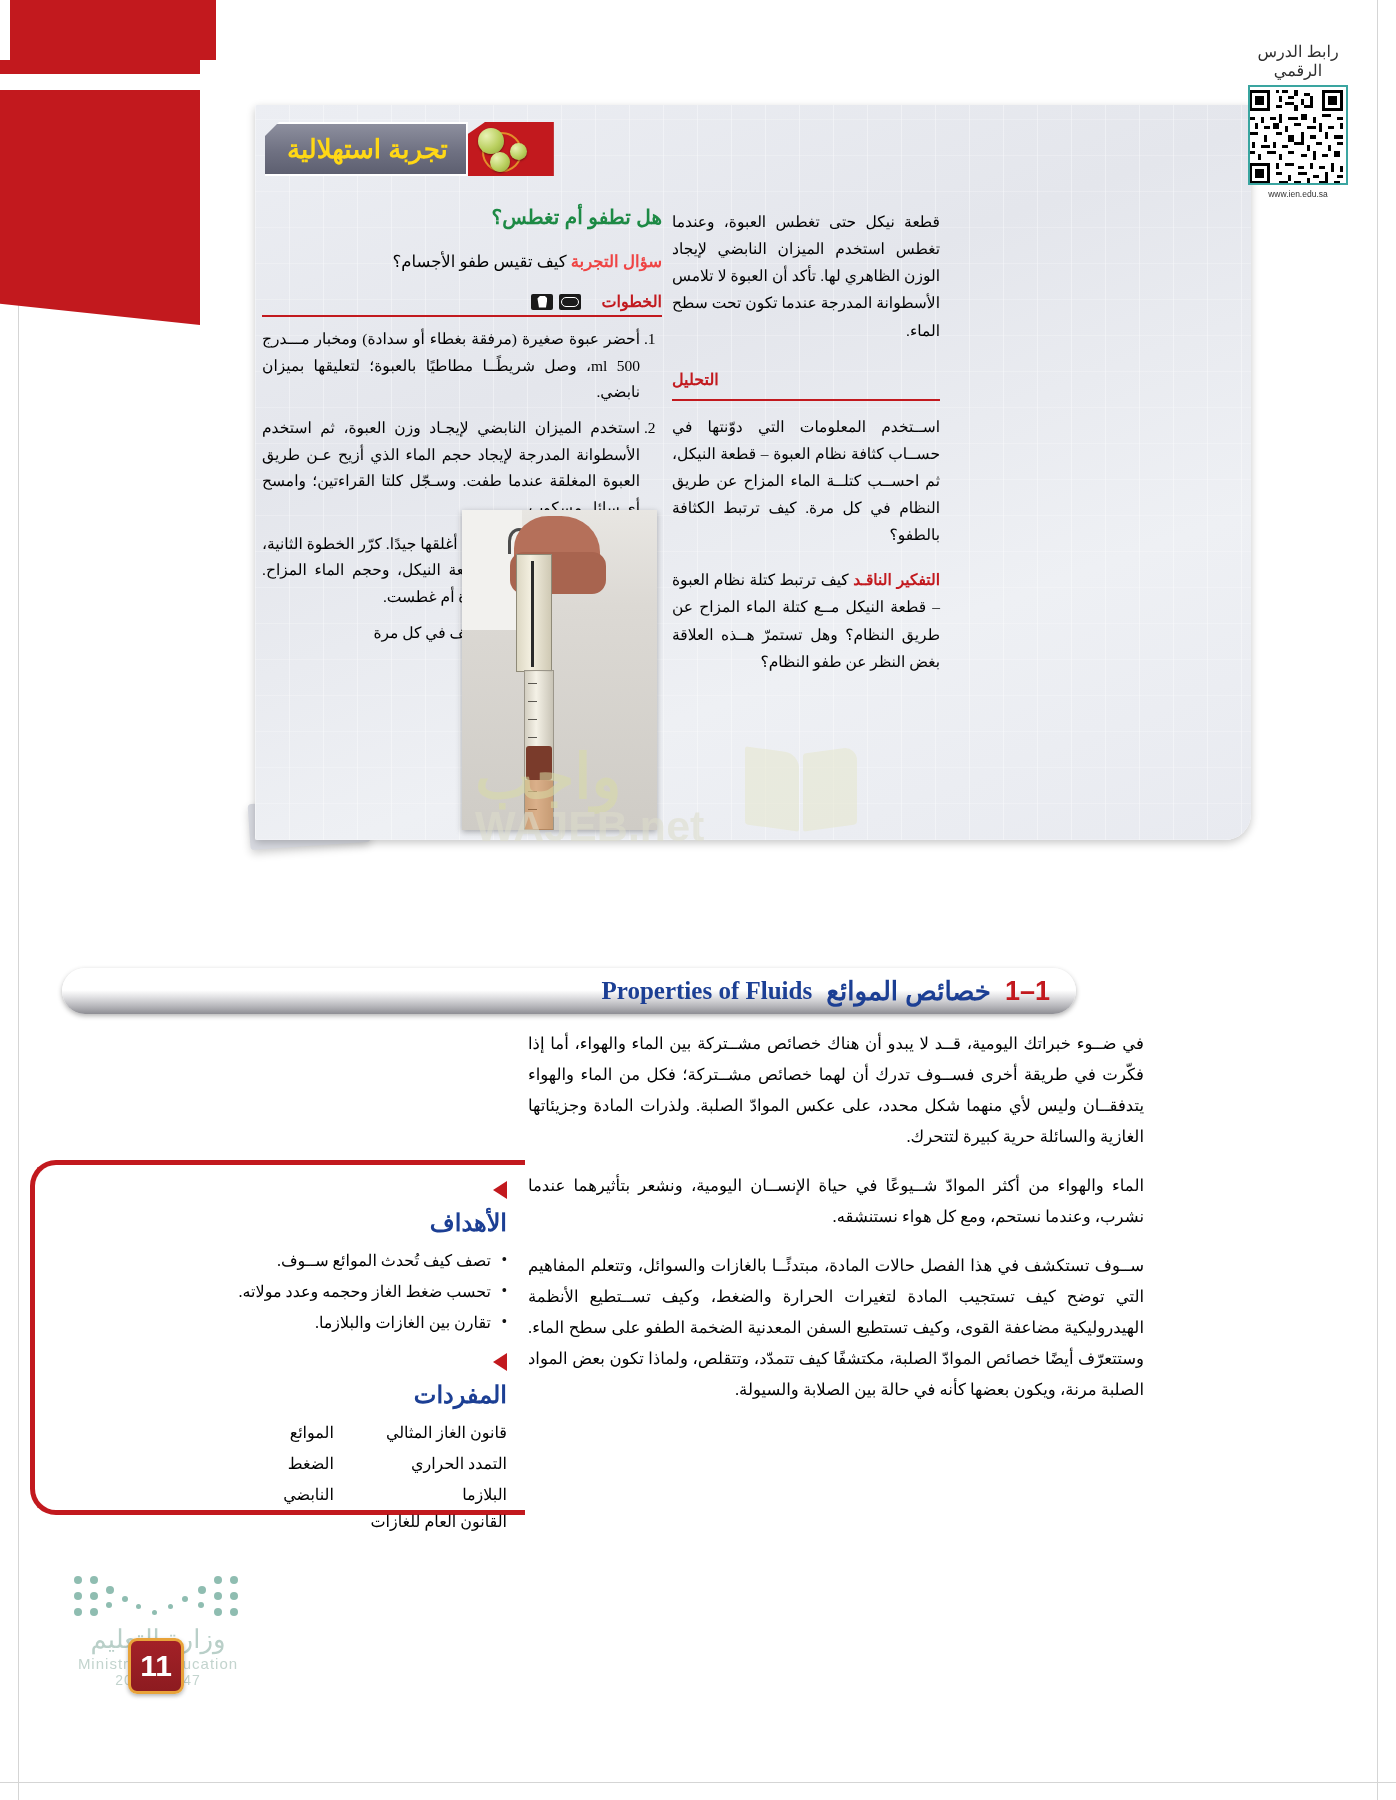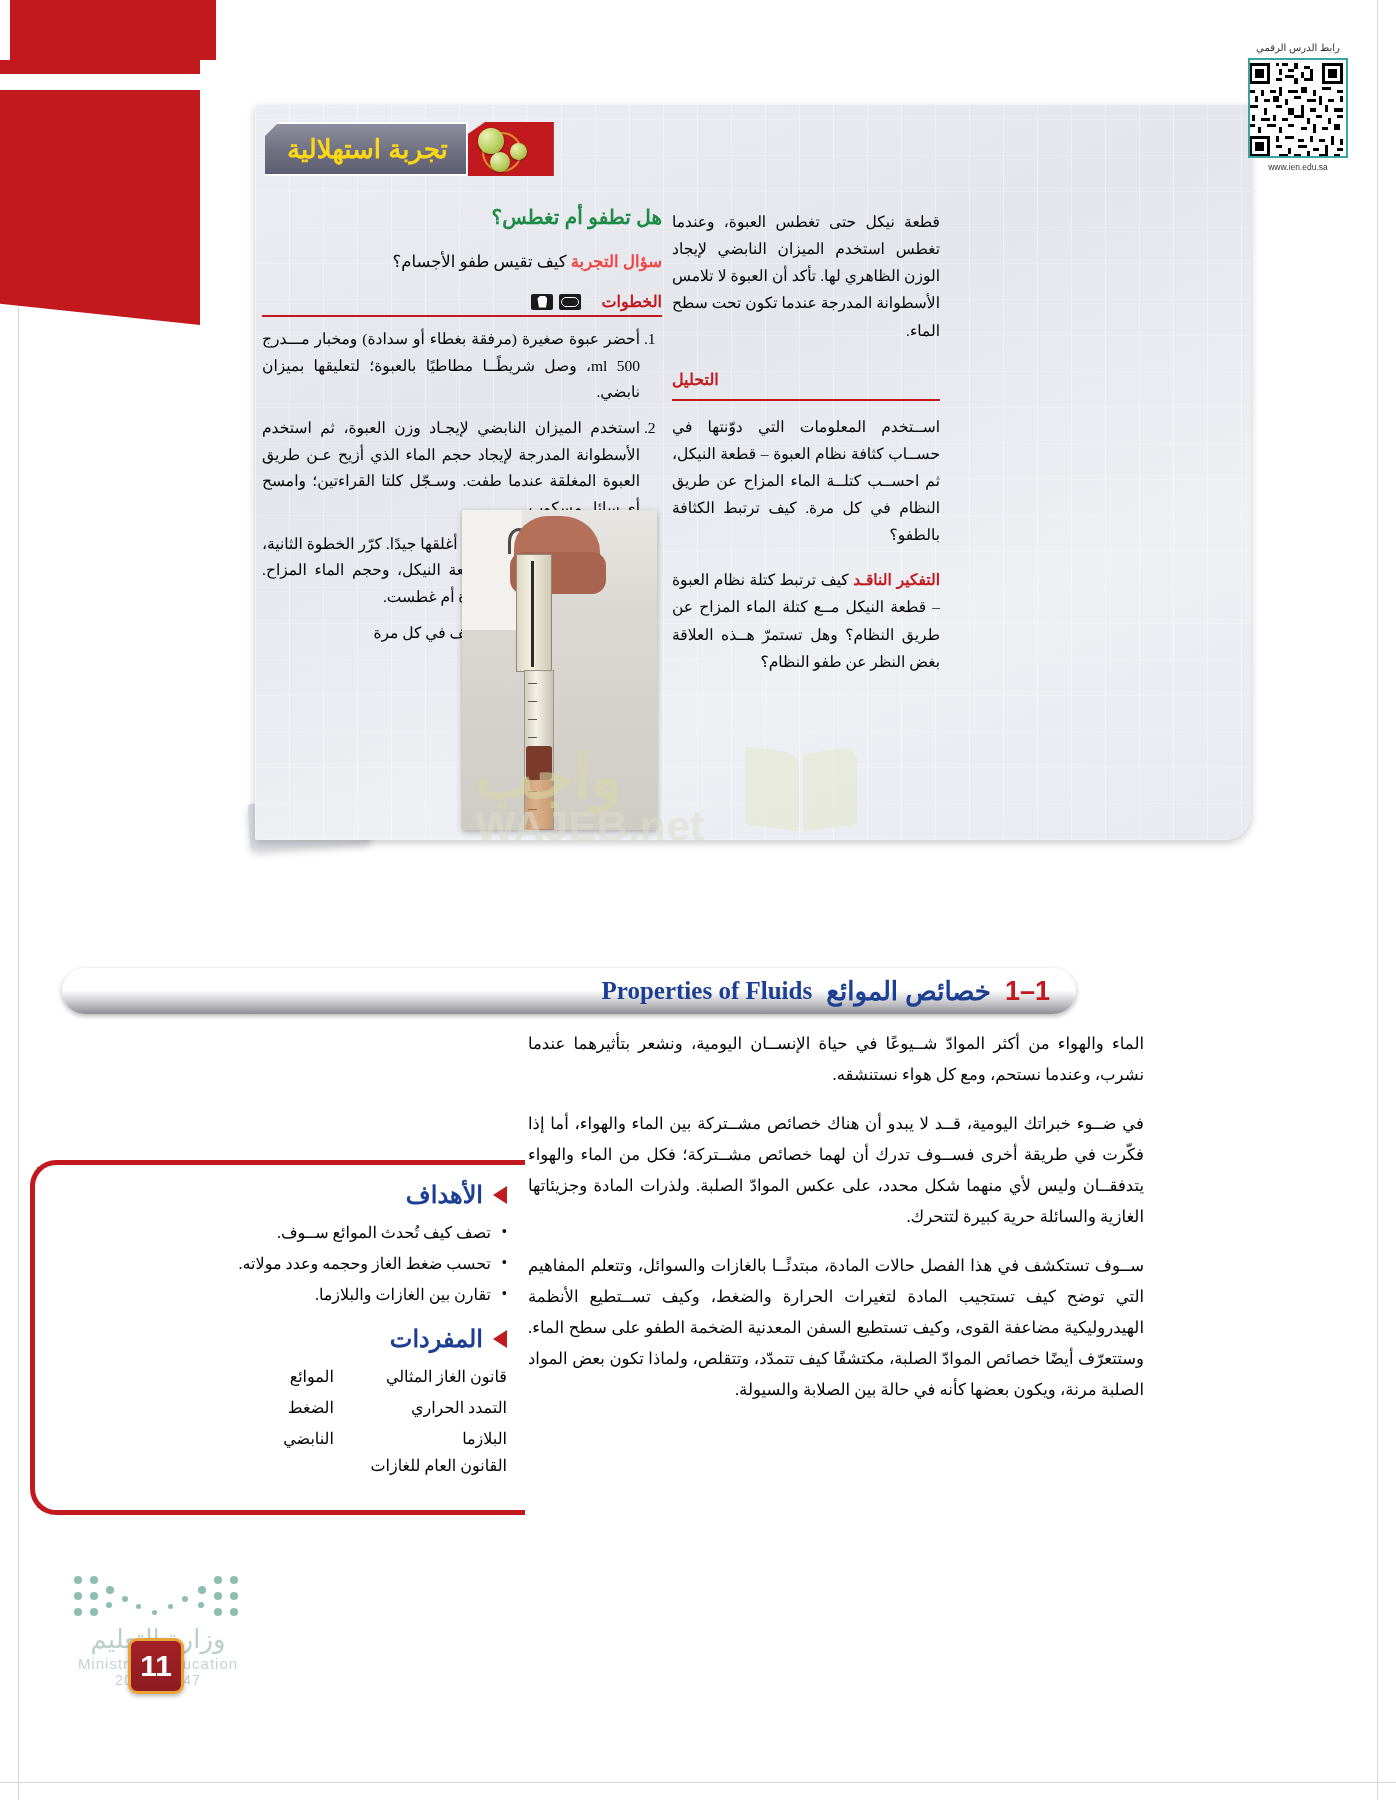--- a/index.html
+++ b/index.html
@@ -58,21 +58,21 @@
     opacity:.65; border-radius:inherit;
   }
   .exp-panel:after{
     content:""; position:absolute; left:-6px; bottom:-6px; width:120px; height:46px;
     background:#d8dae1; transform:rotate(-4deg); border-radius:4px;
     box-shadow:0 4px 8px rgba(0,0,0,.18); z-index:-1;
   }
 
   
   .qr-box{ position:absolute; top:42px; right:35px; width:126px; text-align:center; z-index:6;}
-  .qr-label{ font-size:10px; color:#2f2f2f; margin-bottom:5px; font-family:"Liberation Sans",sans-serif;}
+  .qr-label{ font-size:16px; color:#2f2f2f; margin-bottom:5px; font-family:"Liberation Sans",sans-serif;}
   .qr-img{
     width:100px; height:100px; margin:0 auto; border:2px solid #3aa5a0; background:#fff;
     position:relative; overflow:hidden;
   }
   .qr-url{ font-size:8.5px; color:#333; margin-top:4px; direction:ltr; font-family:"Liberation Sans",sans-serif;}
 
   
   .exp-badge{
     position:absolute; top:122px; left:265px; height:54px; z-index:8;
     display:flex; align-items:stretch; direction:ltr;
@@ -174,21 +174,21 @@
   
   .info-box{
     position:absolute; top:1160px; left:30px; width:495px; height:355px; z-index:6;
     background:#ffffff;
     border-top:5px solid #c2191e; border-bottom:5px solid #c2191e;
     border-left:5px solid #c2191e;
     border-radius:26px 0 0 26px;
   }
   .info-inner{ padding:16px 18px 10px 28px;}
   .info-head{
-    display:flex; align-items:center; justify-content:flex-start; gap:10px; flex-direction:row;
+    display:flex; justify-content:flex-start; gap:10px; flex-direction:column;
   }
   .info-title{ color:#1c3f94; font-weight:bold; font-size:24px; font-family:"Liberation Sans",sans-serif;}
   .arrow-red{
     width:0;height:0; border-top:9px solid transparent; border-bottom:9px solid transparent;
     border-right:14px solid #c2191e;
   }
   ul.obj{ list-style:none; margin:8px 0 0; padding:0; font-size:16px; line-height:1.95;}
   ul.obj li{ position:relative; padding-right:16px;}
   ul.obj li:before{ content:"•"; position:absolute; right:0; top:-1px; color:#111;}
   .vocab-head{ margin-top:14px;}
@@ -414,22 +414,22 @@
     </div>
 </div>
 
 <div class="sec-bar">
   <span class="sec-num">1–1</span>
   <span class="sec-ar">خصائص الموائع</span>
   <span class="sec-en">Properties of Fluids</span>
 </div>
 
 <div class="body-col">
+  <p>في ضــوء خبراتك اليومية، قــد لا يبدو أن هناك خصائص مشــتركة بين الماء والهواء، أما إذا فكّرت في طريقة أخرى فســوف تدرك أن لهما خصائص مشــتركة؛ فكل من الماء والهواء يتدفقــان وليس لأي منهما شكل محدد، على عكس الموادّ الصلبة. ولذرات المادة وجزيئاتها الغازية والسائلة حرية كبيرة لتتحرك.</p>
   <p>الماء والهواء من أكثر الموادّ شــيوعًا في حياة الإنســان اليومية، ونشعر بتأثيرهما عندما نشرب، وعندما نستحم، ومع كل هواء نستنشقه.</p>
-  <p>في ضــوء خبراتك اليومية، قــد لا يبدو أن هناك خصائص مشــتركة بين الماء والهواء، أما إذا فكّرت في طريقة أخرى فســوف تدرك أن لهما خصائص مشــتركة؛ فكل من الماء والهواء يتدفقــان وليس لأي منهما شكل محدد، على عكس الموادّ الصلبة. ولذرات المادة وجزيئاتها الغازية والسائلة حرية كبيرة لتتحرك.</p>
   <p>ســوف تستكشف في هذا الفصل حالات المادة، مبتدئًــا بالغازات والسوائل، وتتعلم المفاهيم التي توضح كيف تستجيب المادة لتغيرات الحرارة والضغط، وكيف تســتطيع الأنظمة الهيدروليكية مضاعفة القوى، وكيف تستطيع السفن المعدنية الضخمة الطفو على سطح الماء. وستتعرّف أيضًا خصائص الموادّ الصلبة، مكتشفًا كيف تتمدّد، وتتقلص، ولماذا تكون بعض المواد الصلبة مرنة، ويكون بعضها كأنه في حالة بين الصلابة والسيولة.</p>
 </div>
 
 <div class="info-box">
   <div class="info-inner">
     <div class="info-head">
       <span class="arrow-red"></span>
       <span class="info-title">الأهداف</span>
     </div>
     <ul class="obj">

